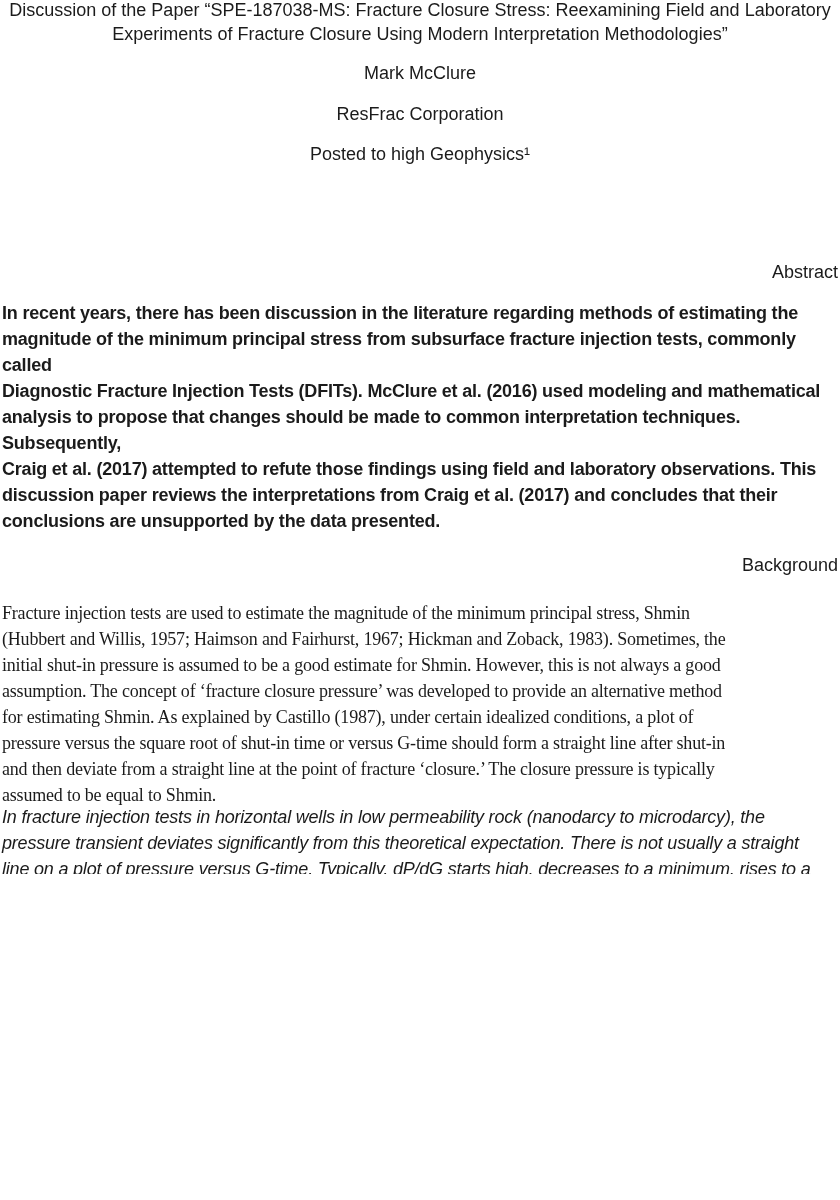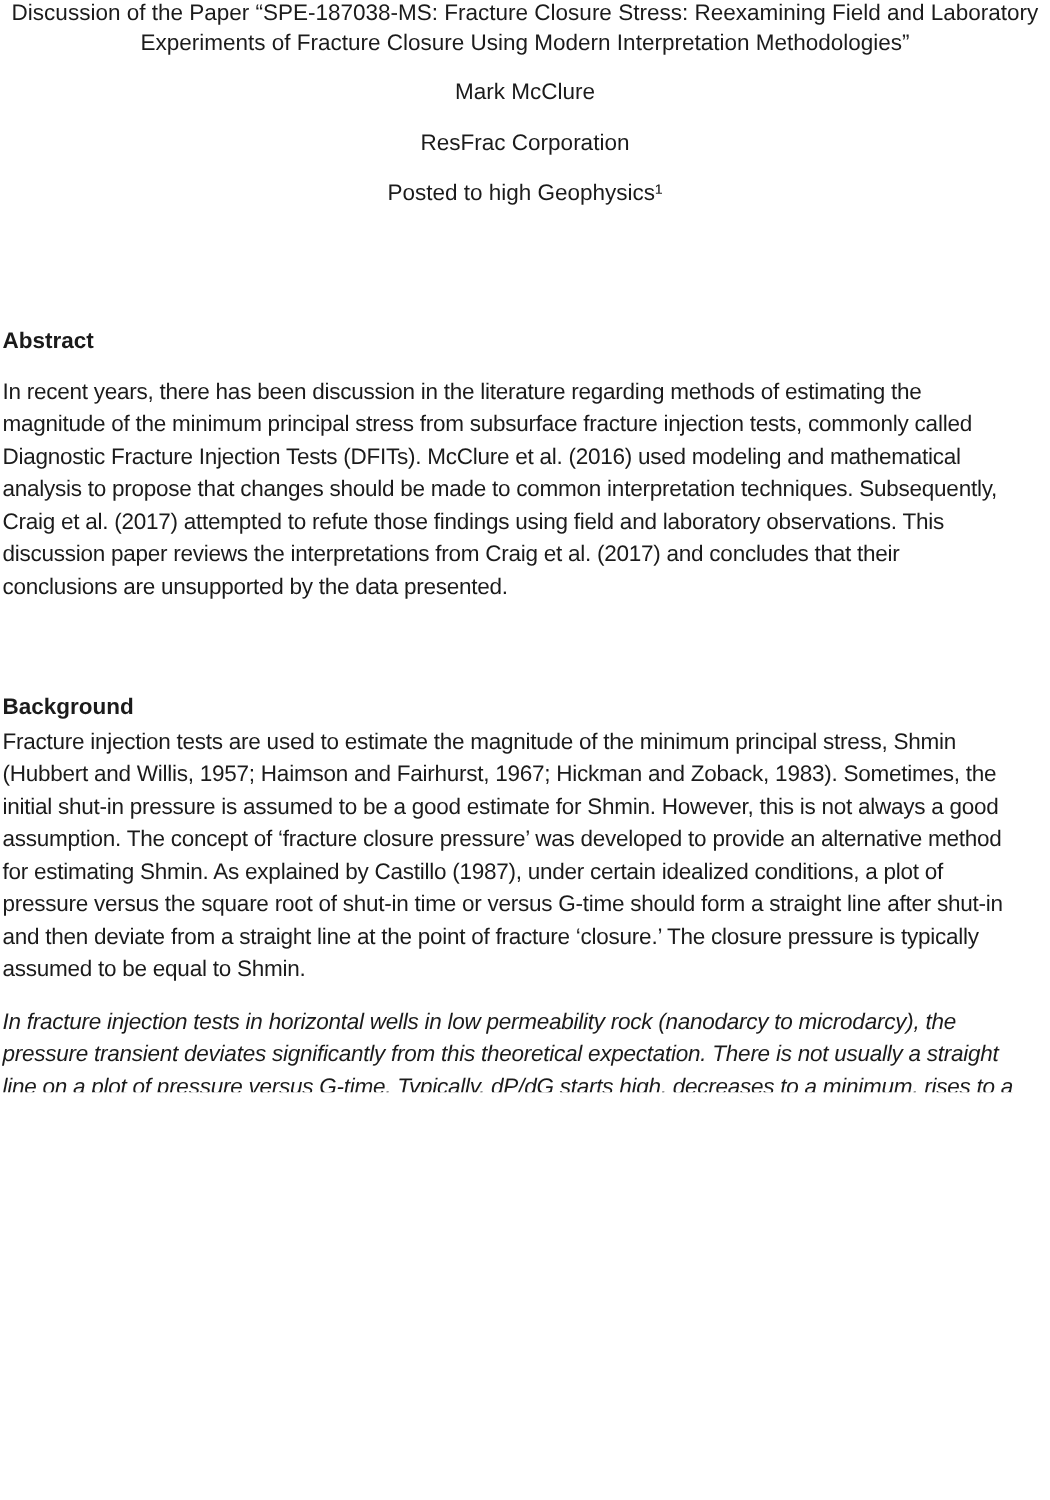--- a/index.html
+++ b/index.html
@@ -19,32 +19,33 @@
     top: -2px;
     line-height: 24px;
     white-space: pre-line;
   }
   .front-line { line-height: 26px; }
   .author-line { top: 60px; }
   .affiliation-line { top: 101px; }
   .posted-line { top: 141px; }
   .date-line { top: 178px; }
   .section-heading {
-    font-weight: bold;
+    font-weight: normal;
     line-height: 26px;
+    text-align: right;
   }
   .heading-abstract { top: 259px; }
   .heading-background { top: 540px; margin-top: 12px; }
   .para {
     line-height: 26px;
     white-space: pre-line;
     letter-spacing: -0.2px;
   }
-  .para-abstract { top: 300px; }
-  .para-background-1 { top: 580px; }
+  .para-abstract { top: 300px; font-weight: bold; }
+  .para-background-1 { top: 600px; font-family: Liberation Serif, serif; }
   .para-background-2 { top: 804px; font-style: italic; }
   .footnote-rule {
     position: absolute;
     left: 2px;
     top: 1127px;
     width: 256px;
     height: 2px;
     background: #1b1b1b;
   }
   .footnote-text {

